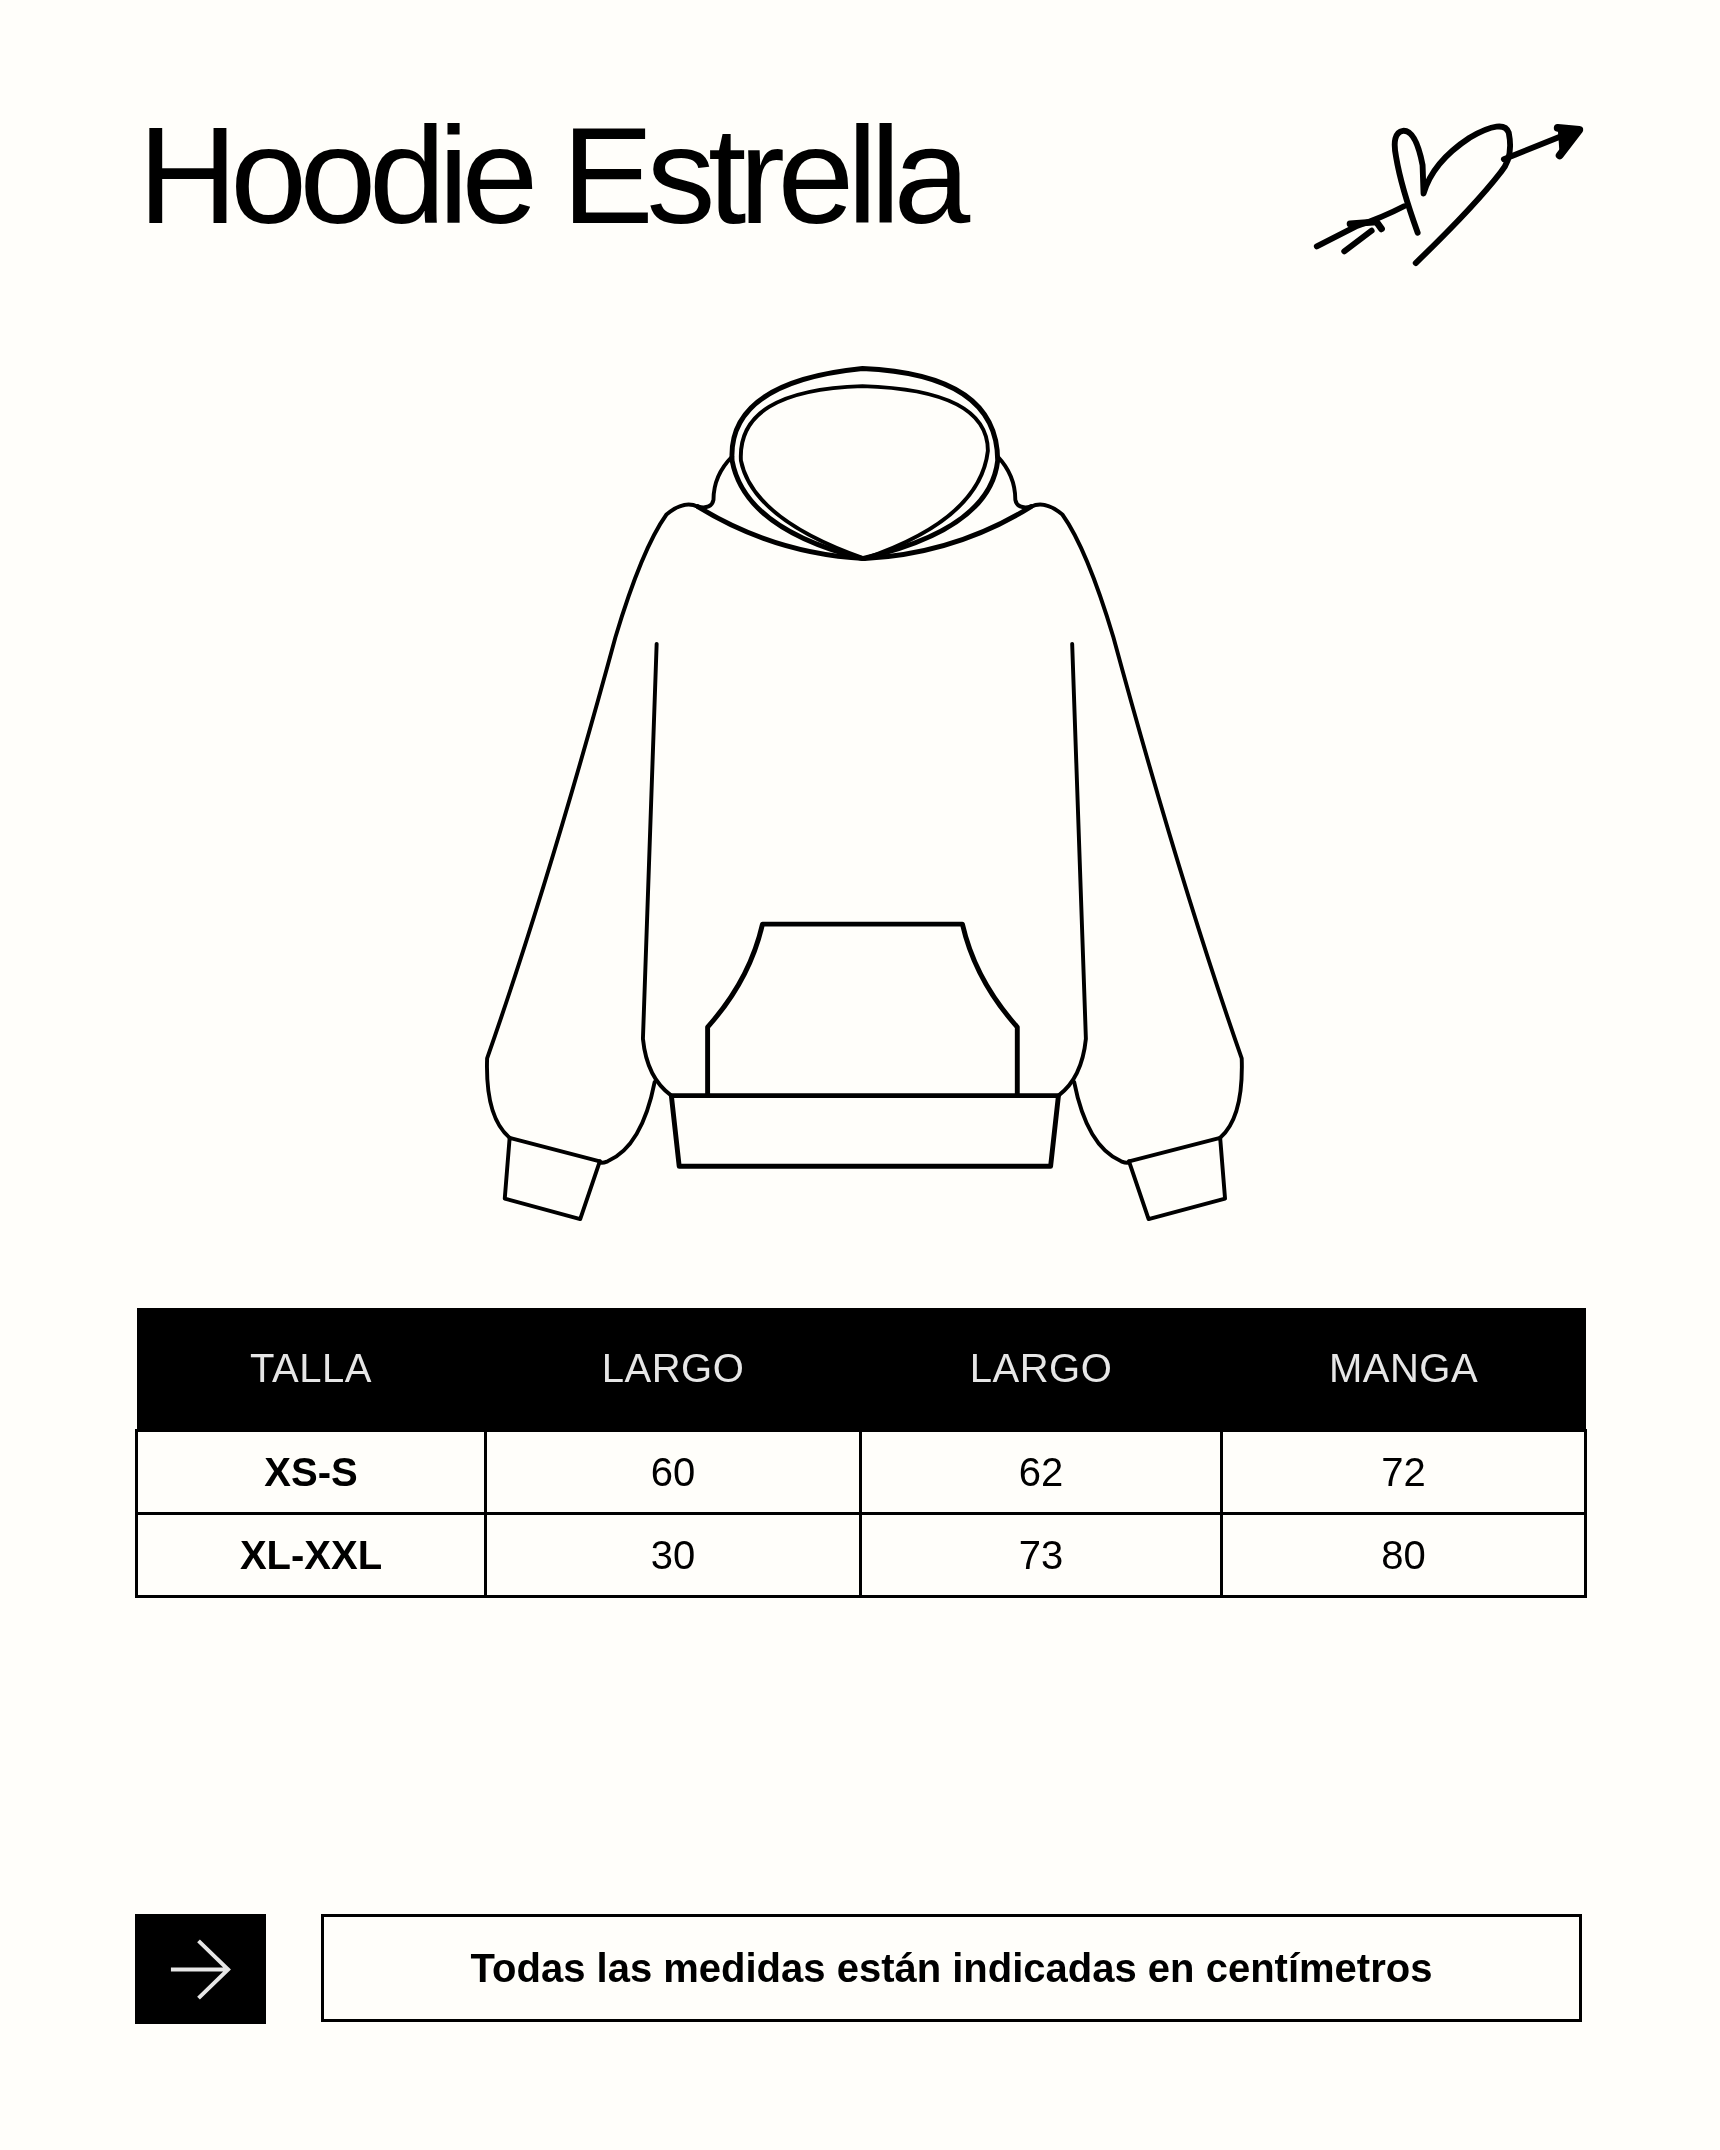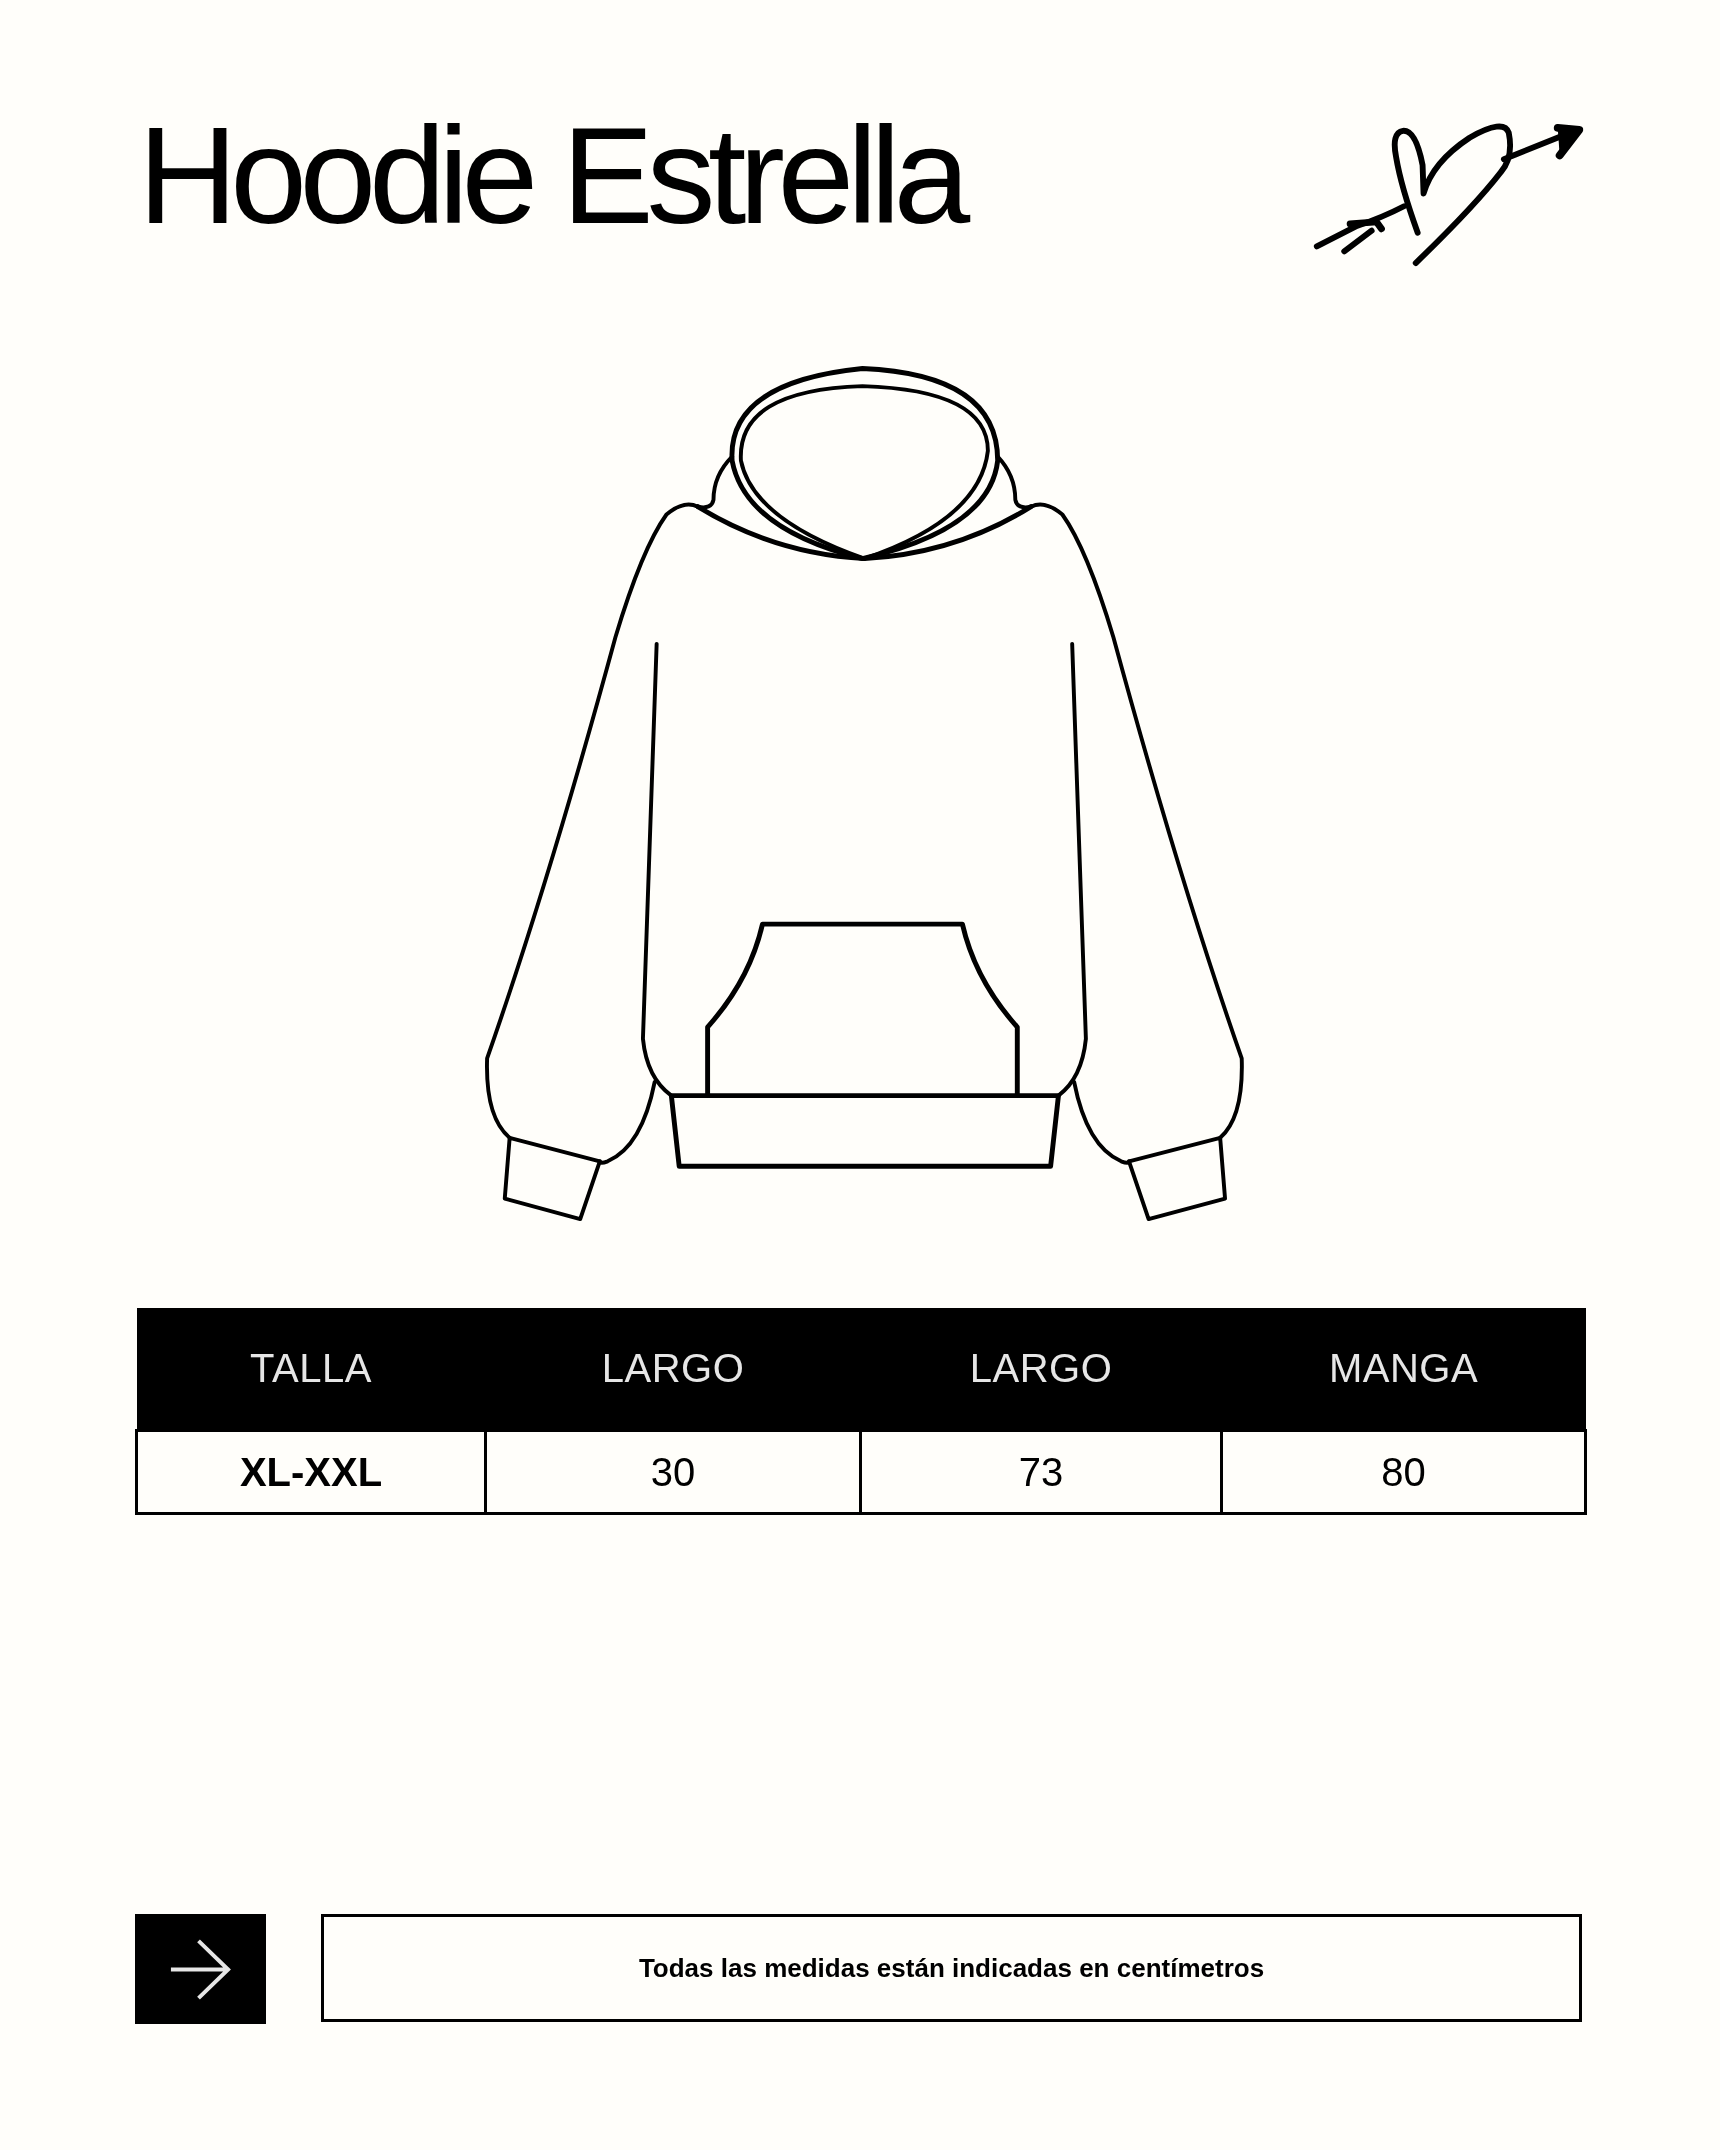--- a/index.html
+++ b/index.html
@@ -28,21 +28,21 @@
   }
   table.sizes td.size { font-weight:700; }
   .arrow-box {
     position:absolute; left:135px; top:1914px; width:131px; height:110px;
     background:#000; display:flex; align-items:center; justify-content:center;
   }
   .note-box {
     position:absolute; left:321px; top:1914px; width:1255px; height:102px;
     border:3.9px solid #000; display:flex; align-items:center; justify-content:center;
   }
-  .note-text { font-size:26px; font-weight:700;text-align:center; }
+  .note-text { font-size:40px; font-weight:700;text-align:center; }
 </style>
 </head>
 <body>
 
 <h1 class="title">Hoodie Estrella</h1>
 
 <svg class="deco" viewBox="1335 115 290 165" fill="none" stroke="#000" stroke-linecap="round" stroke-linejoin="round">
 
   <path d="M1344 251 L1385 230 Q1410 222 1433 210" stroke-width="6"></path>
   <path d="M1372 256 L1400 235" stroke-width="6"></path>
@@ -93,20 +93,26 @@
   <thead>
     <tr>
       <th>TALLA</th>
       <th>LARGO</th>
       <th>LARGO</th>
       <th>MANGA</th>
     </tr>
   </thead>
   <tbody>
     <tr>
+      <td class="size">XS-S</td>
+      <td>60</td>
+      <td>62</td>
+      <td>72</td>
+    </tr>
+    <tr>
       <td class="size">XL-XXL</td>
       <td>30</td>
       <td>73</td>
       <td>80</td>
     </tr>
   </tbody>
 </table>
 
 <div class="arrow-box">
   <svg width="69" height="69" viewBox="0 0 70 70" fill="none" stroke="#e6e6e6" stroke-width="4">

